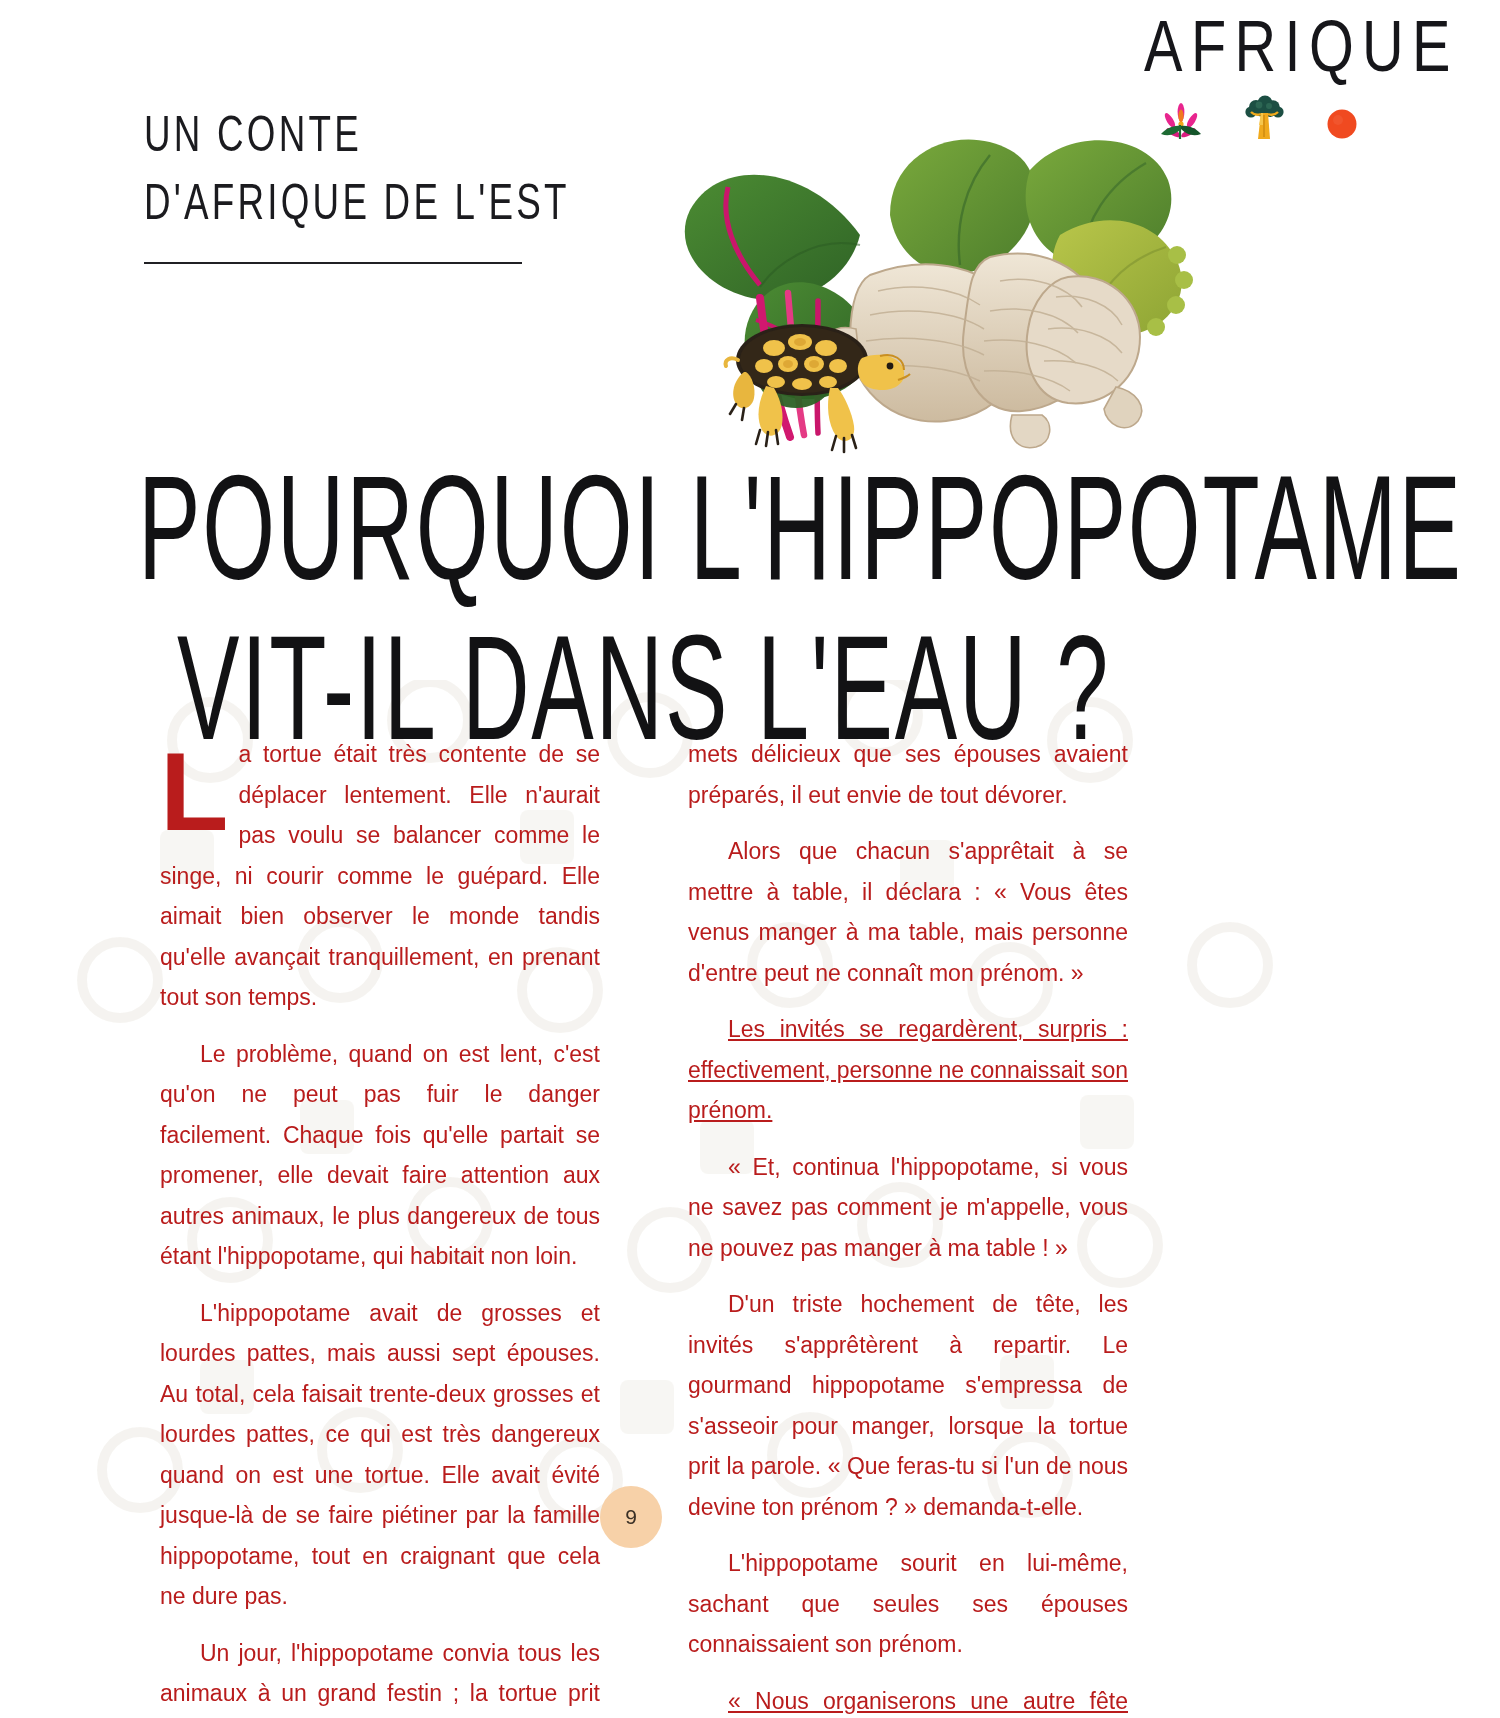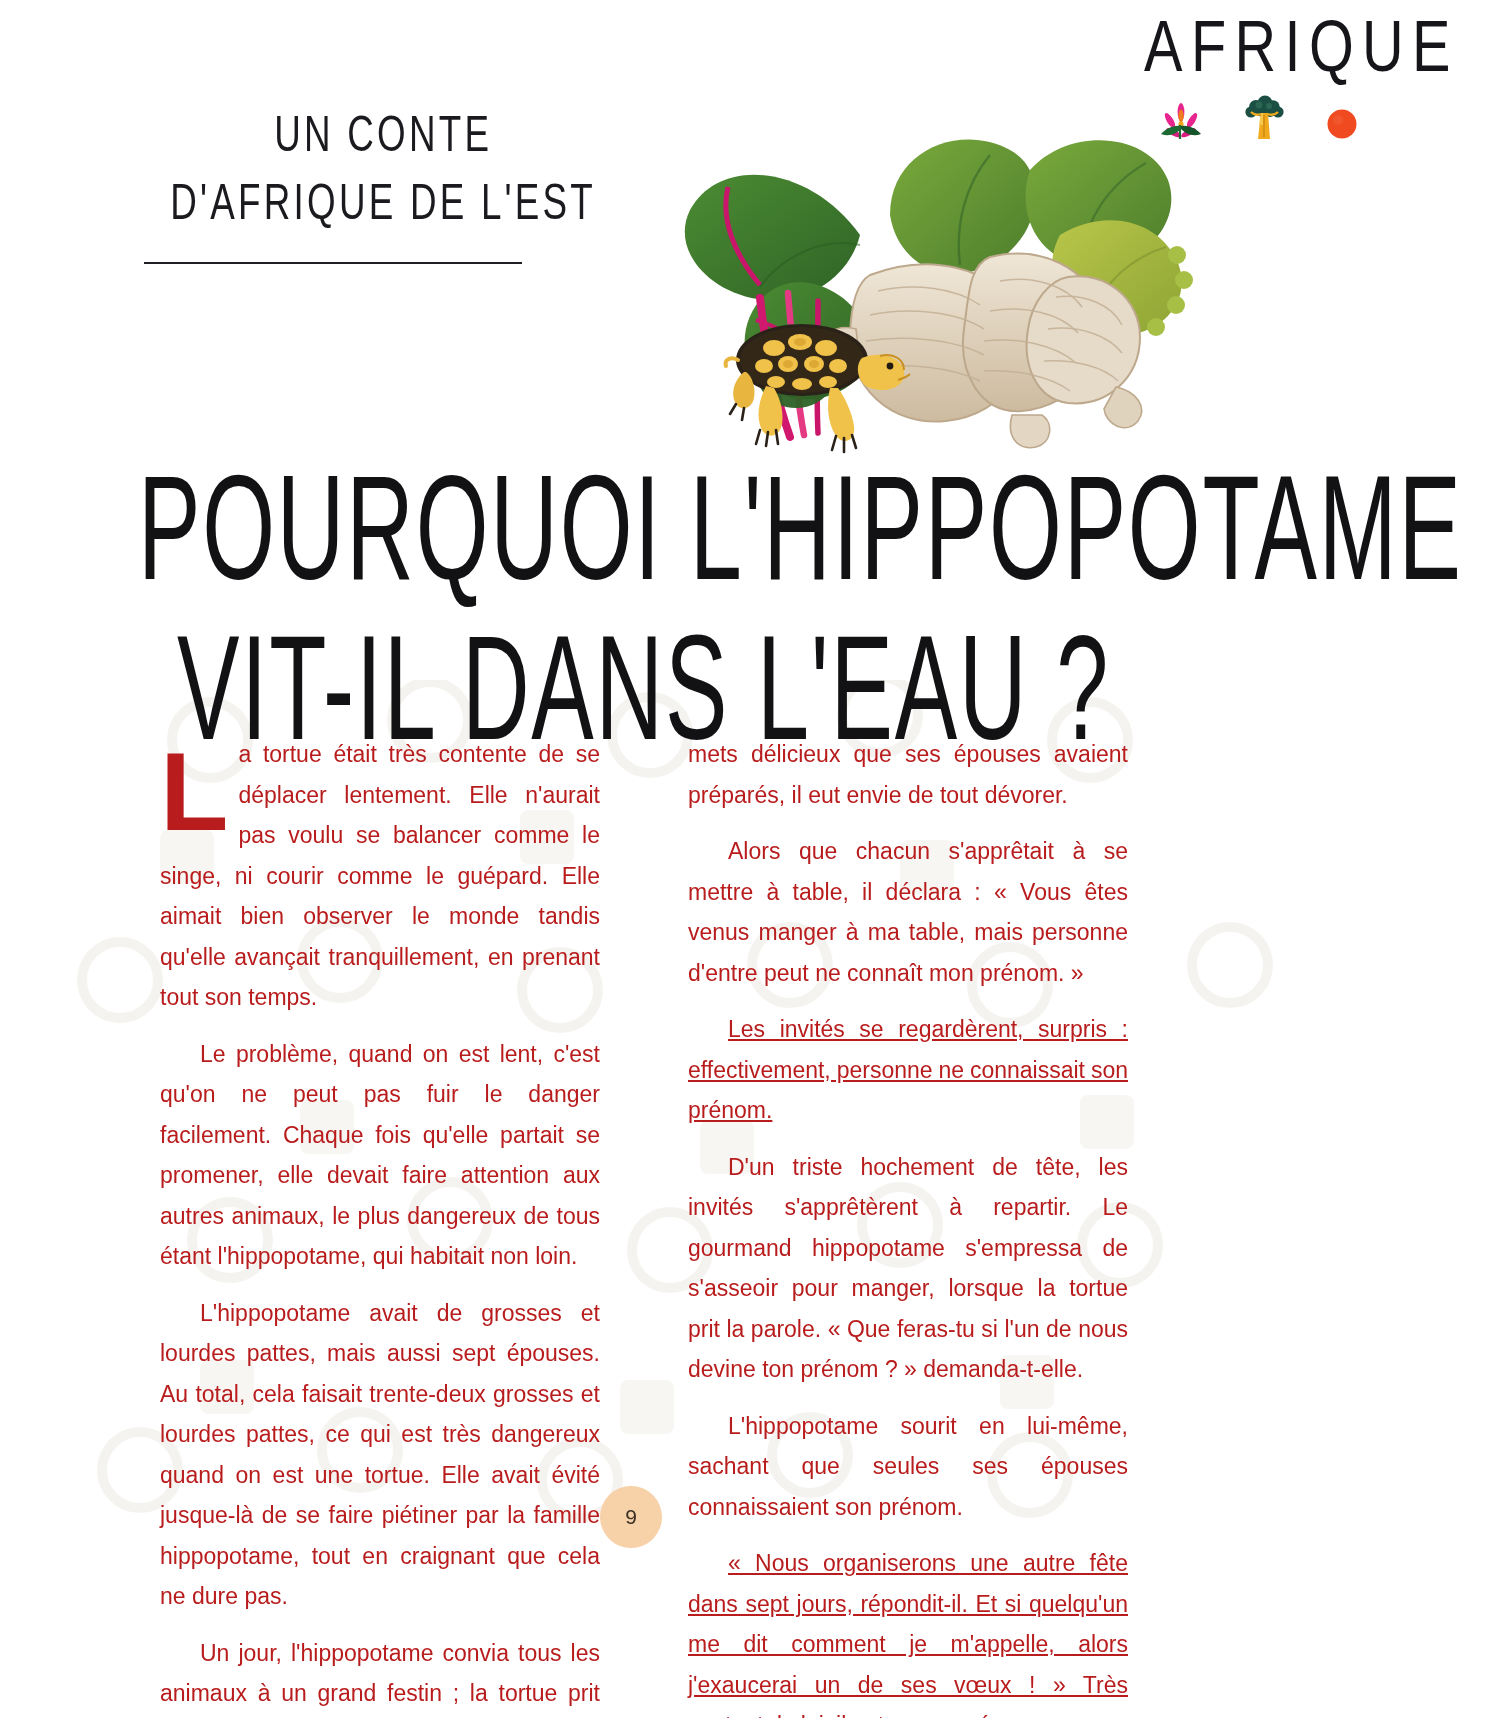--- a/index.html
+++ b/index.html
@@ -46,21 +46,20 @@
     gap:38px;
     height:44px;
   }
   .region-icons svg { display:block; }
 
   
   .kicker {
     position:absolute;
     left:144px; top:108px;
     width:520px;
-    text-align:center;
   }
   .kicker-line {
     font-size:40px;
     letter-spacing:3.5px;
     color:#1b1b1f;
     font-weight:300;
     transform:scaleY(1.25) scaleX(0.92);
     transform-origin:left top;
     line-height:1.0;
     white-space:nowrap;
@@ -378,20 +377,21 @@
     <p class="dropcap-para">La tortue était très contente de se déplacer lentement. Elle n'aurait pas voulu se balancer comme le singe, ni courir comme le guépard. Elle aimait bien observer le monde tandis qu'elle avançait tranquillement, en prenant tout son temps.</p>
     <p>Le problème, quand on est lent, c'est qu'on ne peut pas fuir le danger facilement. Chaque fois qu'elle partait se promener, elle devait faire attention aux autres animaux, le plus dangereux de tous étant l'hippopotame, qui habitait non loin.</p>
     <p>L'hippopotame avait de grosses et lourdes pattes, mais aussi sept épouses. Au total, cela faisait trente-deux grosses et lourdes pattes, ce qui est très dangereux quand on est une tortue. Elle avait évité jusque-là de se faire piétiner par la famille hippopotame, tout en craignant que cela ne dure pas.</p>
     <p>Un jour, l'hippopotame convia tous les animaux à un grand festin ; la tortue prit soin d'arriver la dernière afin de ne pas se faire écraser. Lorsque l'hippopotame vit les</p>
   </div>
 
   <div class="col">
     <p>mets délicieux que ses épouses avaient préparés, il eut envie de tout dévorer.</p>
     <p>Alors que chacun s'apprêtait à se mettre à table, il déclara : « Vous êtes venus manger à ma table, mais personne d'entre peut ne connaît mon prénom. »</p>
     <p class="tight">Les invités se regardèrent, surpris : effectivement, personne ne connaissait son prénom.</p>
+    <p>« Et, continua l'hippopotame, si vous ne savez pas comment je m'appelle, vous ne pouvez pas manger à ma table ! »</p>
     <p>D'un triste hochement de tête, les invités s'apprêtèrent à repartir. Le gourmand hippopotame s'empressa de s'asseoir pour manger, lorsque la tortue prit la parole. « Que feras-tu si l'un de nous devine ton prénom ? » demanda-t-elle.</p>
     <p>L'hippopotame sourit en lui-même, sachant que seules ses épouses connaissaient son prénom.</p>
     <p class="tight">« Nous organiserons une autre fête dans sept jours, répondit-il. Et si quelqu'un me dit comment je m'appelle, alors j'exaucerai un de ses vœux ! » Très content de lui, il entama son énorme repas.</p>
   </div>
 
 </div>
 
 <div class="page-number">
   <span>9</span>
 </div>

